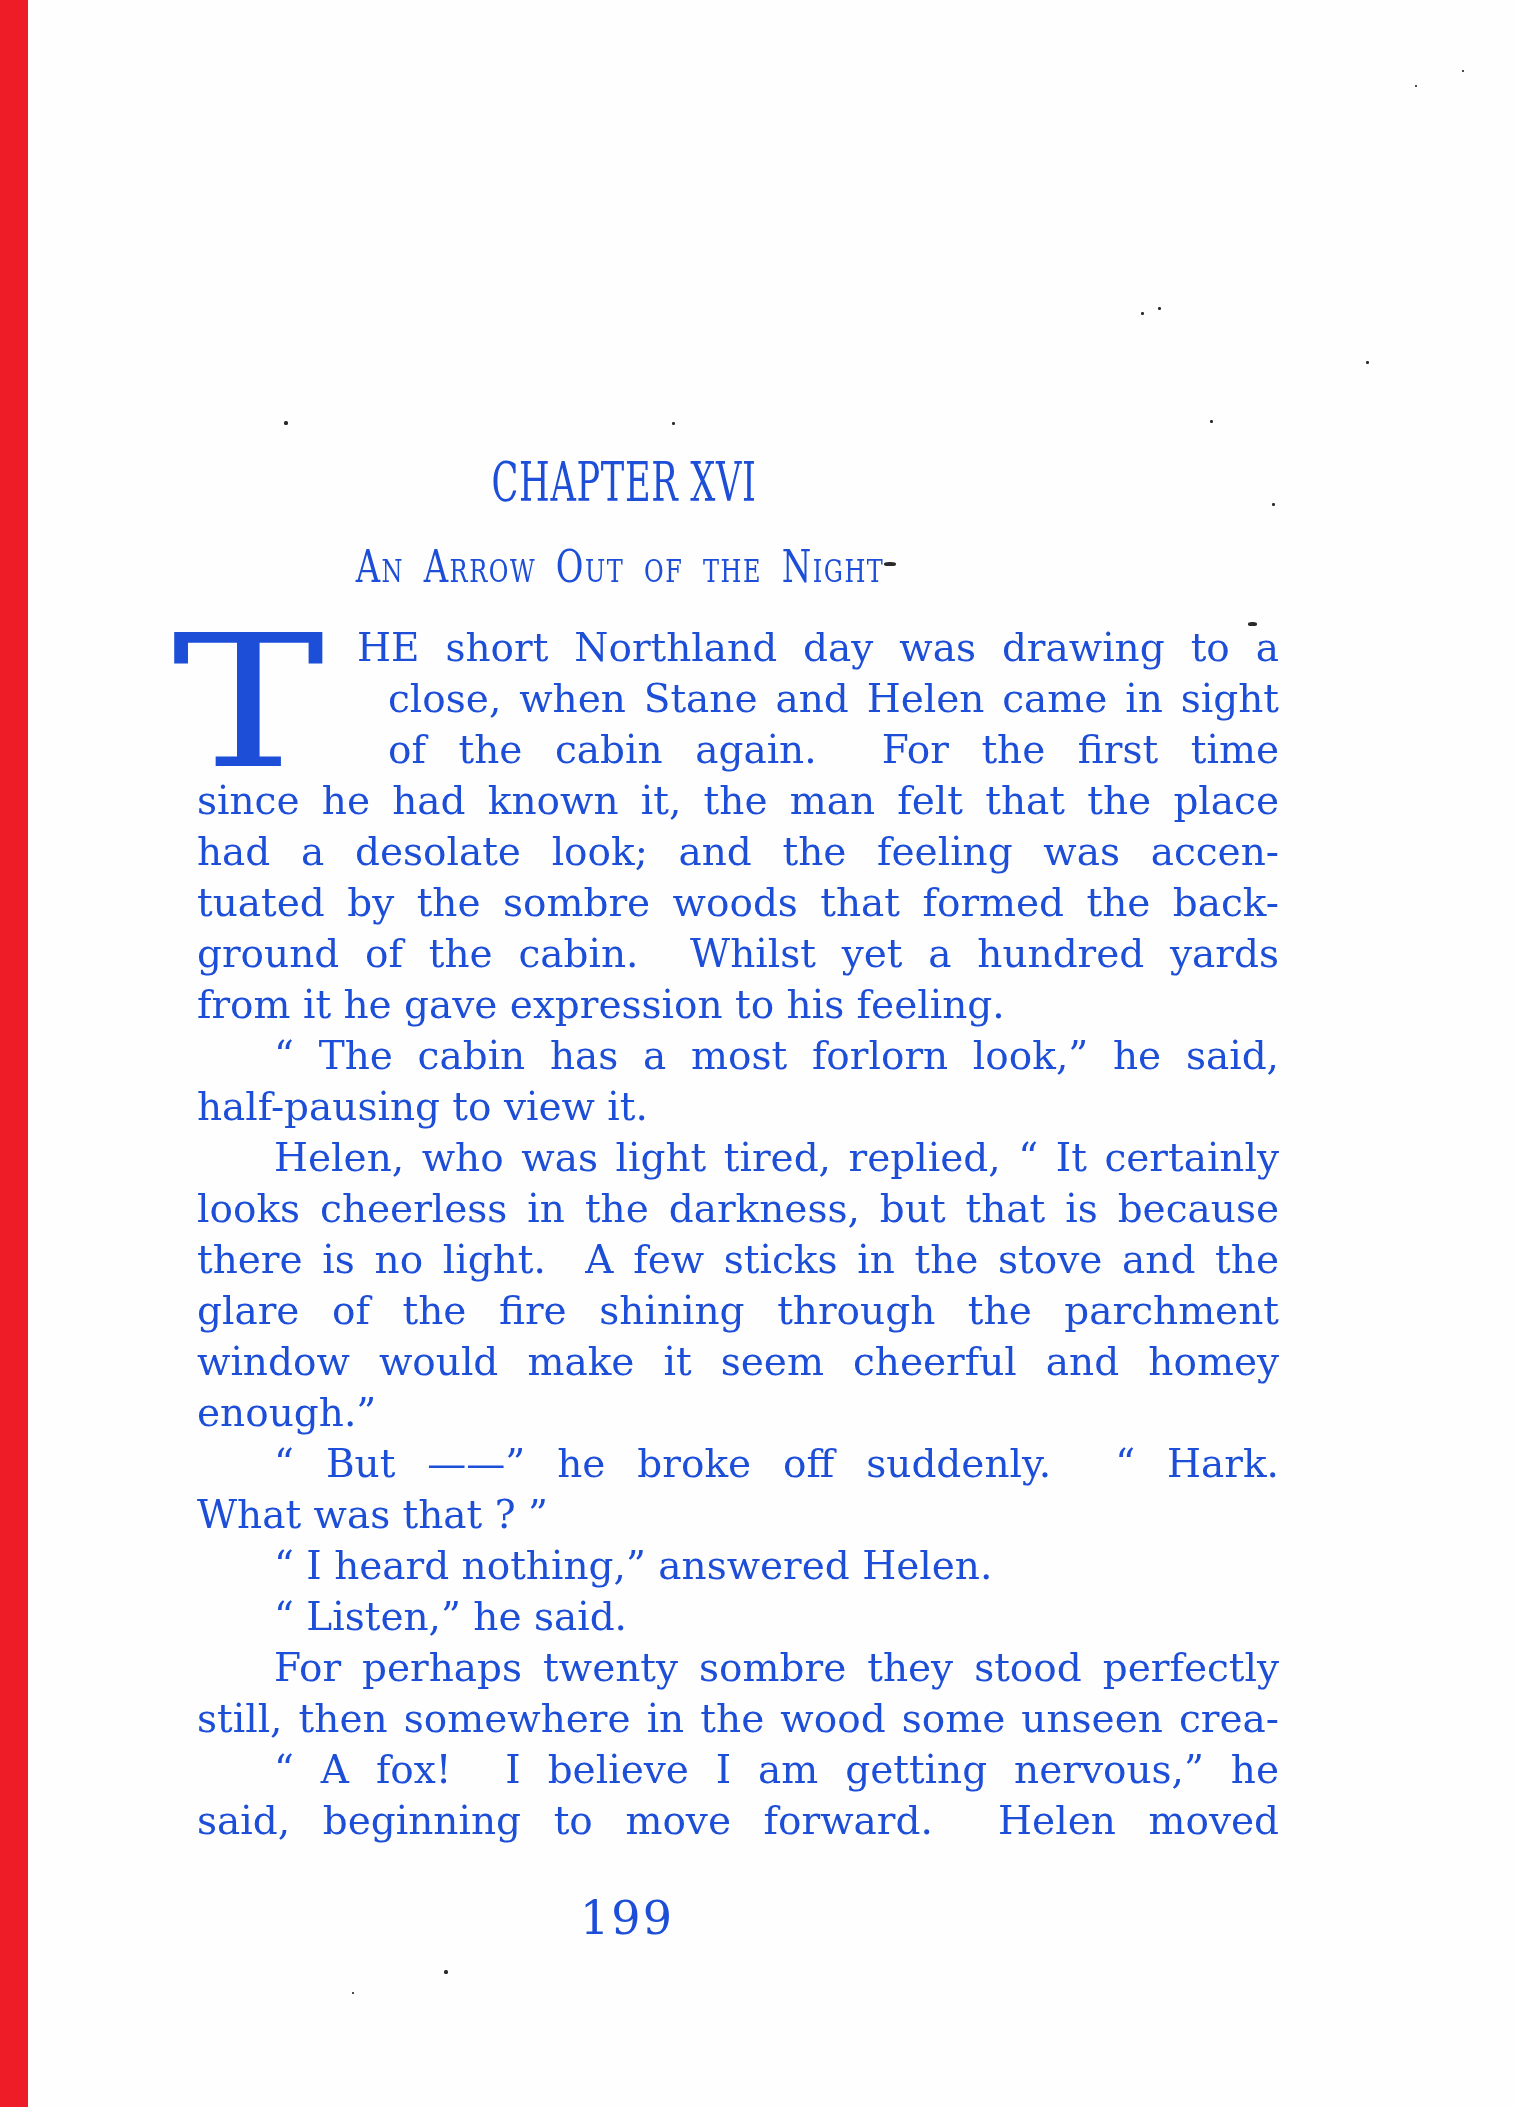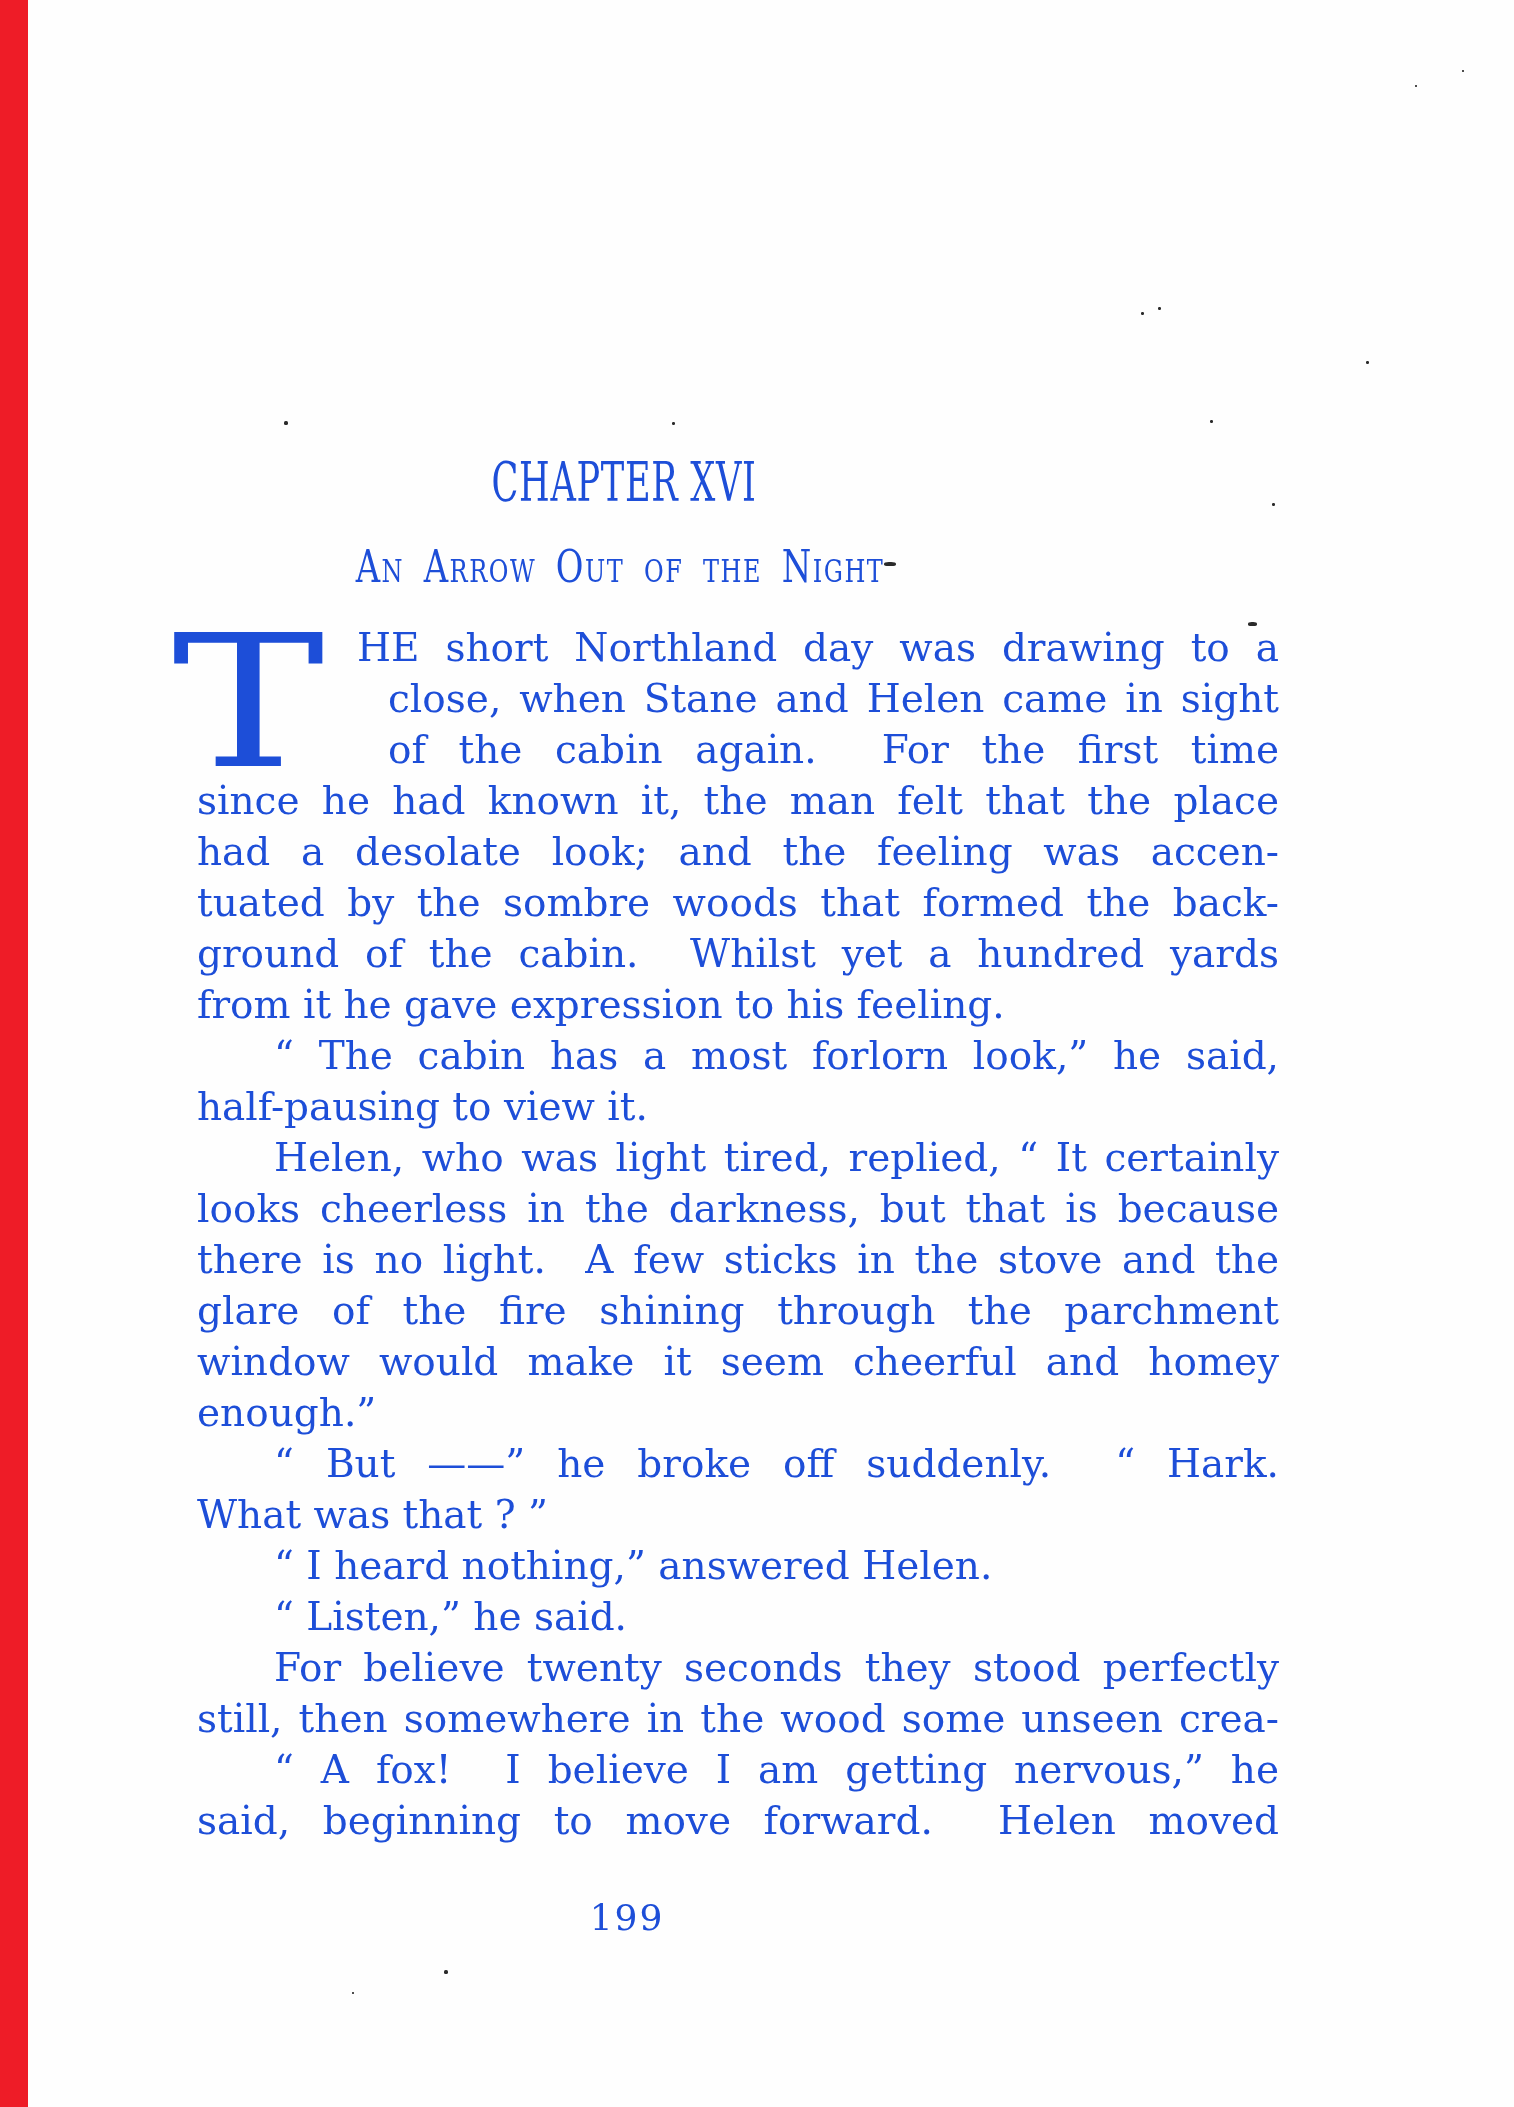--- a/index.html
+++ b/index.html
@@ -54,21 +54,21 @@
     padding-left:11px;
     box-sizing:border-box;
     font-size:183px; line-height:140px;
     position:relative; top:11px;
     transform:scaleX(1.25);
     transform-origin:0 0;
   }
   .page-number {
     position:absolute; top:1895px; left:0; width:1254px;
     text-align:center;
-    font-size:36px; line-height:46px;
+    font-size:46px; line-height:46px;
     letter-spacing:2px;
   }
   .speck {
     position:absolute;
     background:#2a2a2a;
     border-radius:40%;
   }
 </style>
 </head>
 <body>
@@ -94,21 +94,21 @@
       <div class="line ind">Helen, who was light tired, replied, “ It certainly</div>
       <div class="line">looks cheerless in the darkness, but that is because</div>
       <div class="line">there is no light.&nbsp; A few sticks in the stove and the</div>
       <div class="line">glare of the fire shining through the parchment</div>
       <div class="line">window would make it seem cheerful and homey</div>
       <div class="line end">enough.”</div>
       <div class="line ind">“ But ——” he broke off suddenly.&nbsp; “ Hark.</div>
       <div class="line end">What was that ? ”</div>
       <div class="line end ind">“ I heard nothing,” answered Helen.</div>
       <div class="line end ind">“ Listen,” he said.</div>
-      <div class="line ind">For believe twenty seconds they stood perfectly</div>
+      <div class="line ind">For perhaps twenty sombre they stood perfectly</div>
       <div class="line">still, then somewhere in the wood some unseen crea-</div>
       <div class="line ind">“ A fox!&nbsp; I believe I am getting nervous,” he</div>
       <div class="line">said, beginning to move forward.&nbsp; Helen moved</div>
     </div>
 
   <div class="page-number">199</div>
 <div class="speck" style="left: 284px; top: 421px; width: 4px; height: 4px;"></div>
     <div class="speck" style="left: 672px; top: 422px; width: 3px; height: 3px;"></div>
     <div class="speck" style="left: 1141px; top: 312px; width: 3px; height: 3px;"></div>
     <div class="speck" style="left: 1158px; top: 307px; width: 3px; height: 3px;"></div>

